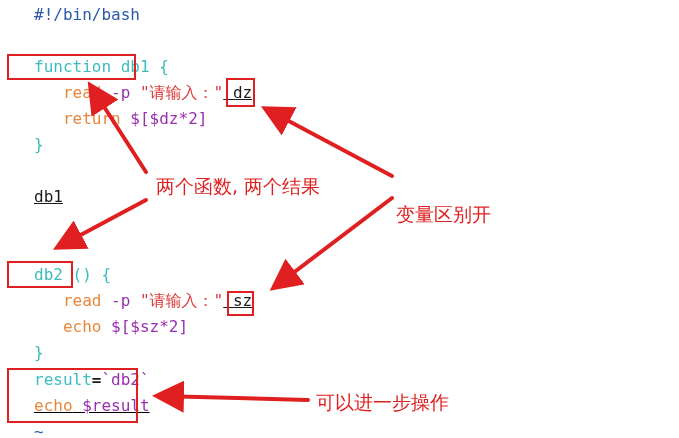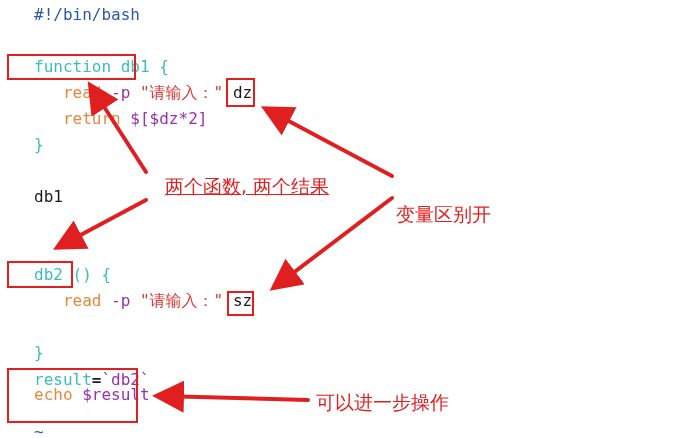--- a/index.html
+++ b/index.html
@@ -9,21 +9,21 @@
       font-family: "DejaVu Sans Mono", "Liberation Mono", monospace;
       font-size: 16px;
       margin-left: 22px;
     }
     .line { position: absolute; left: 12px; height: 26px; line-height: 26px; white-space: pre; }
     .c-comment { color: #2b5aa8; }
     .c-func { color: #3cbcbc; }
     .c-kw { color: #e8873a; }
     .c-var { color: #9a2fb0; }
     .c-str { color: #e03a3a; }
-    .c-plain { color: #1a1a1a; }
+    .c-plain { color: #1a1a1a; text-decoration: underline; }
     .c-tilde { color: #2b5aa8; }
     .c-eq { color: #1a1a1a; font-weight: bold; }
     .box { position: absolute; border: 2px solid #e02020; box-sizing: border-box; }
     .note {
       position: absolute; color: #e02020;
       font-family: "DejaVu Sans", "Liberation Sans", sans-serif;
       font-size: 19px; white-space: nowrap;
     }
     svg.arrows { position: absolute; left: 0; top: 0; }
   </style>
@@ -32,23 +32,24 @@
 
 <div class="editor" id="editor">
     <div class="line" style="top: 2px;"><span class="c-comment">#!/bin/bash</span></div>
     <div class="line" style="top: 54px;"><span class="c-func">function db1</span><span class="c-func"> {</span></div>
     <div class="line" style="top: 80px;"><span class="c-kw">   read</span><span class="c-var"> -p</span><span class="c-str"> "请输入："</span><span class="c-plain"> dz</span></div>
     <div class="line" style="top: 106px;"><span class="c-kw">   return</span><span class="c-var"> $[$dz*2]</span></div>
     <div class="line" style="top: 132px;"><span class="c-func">}</span></div>
     <div class="line" style="top: 184px;"><span class="c-plain">db1</span></div>
     <div class="line" style="top: 262px;"><span class="c-func">db2 ()</span><span class="c-func"> {</span></div>
     <div class="line" style="top: 288px;"><span class="c-kw">   read</span><span class="c-var"> -p</span><span class="c-str"> "请输入："</span><span class="c-plain"> sz</span></div>
+    <div class="line" style="top: 314px;"><span class="c-kw">   echo</span><span class="c-var"> $[$sz*2]</span></div>
     <div class="line" style="top: 340px;"><span class="c-func">}</span></div>
     <div class="line" style="top: 367px;"><span class="c-func">result</span><span class="c-eq">=</span><span class="c-var">`db2`</span></div>
-    <div class="line" style="top: 382px;"><span class="c-kw">echo</span><span class="c-var"> $result</span></div>
+    <div class="line" style="top: 393px; text-decoration: underline;"><span class="c-kw">echo</span><span class="c-var"> $result</span></div>
     <div class="line" style="top: 419px;"><span class="c-tilde">~</span></div>
   </div>
 
 <div class="box" style="left:7px;top:54px;width:129px;height:26px;"></div>
 <div class="box" style="left:226px;top:78px;width:29px;height:29px;"></div>
 <div class="box" style="left:7px;top:261px;width:66px;height:27px;"></div>
 <div class="box" style="left:227px;top:291px;width:27px;height:25px;"></div>
 <div class="box" style="left:7px;top:368px;width:131px;height:55px;"></div>
 
 <svg class="arrows" width="679" height="438">
@@ -59,15 +60,15 @@
   </defs>
   <g stroke="#e02020" stroke-width="4" fill="none" stroke-linecap="round">
     <line x1="146" y1="172" x2="92" y2="88" marker-end="url(#ah)"></line>
     <line x1="146" y1="200" x2="60" y2="246" marker-end="url(#ah)"></line>
     <line x1="392" y1="176" x2="268" y2="110" marker-end="url(#ah)"></line>
     <line x1="392" y1="198" x2="276" y2="286" marker-end="url(#ah)"></line>
     <line x1="308" y1="400" x2="160" y2="396" marker-end="url(#ah)"></line>
   </g>
 </svg>
 
-<div class="note" style="left:165px;top:174px;text-decoration:underline;">两个函数, 两个结果</div>
+<div class="note" style="left:156px;top:174px;">两个函数, 两个结果</div>
 <div class="note" style="left:396px;top:174px;margin-top:28px;">变量区别开</div>
 <div class="note" style="left:316px;top:390px;">可以进一步操作</div>
 
 </body></html>

